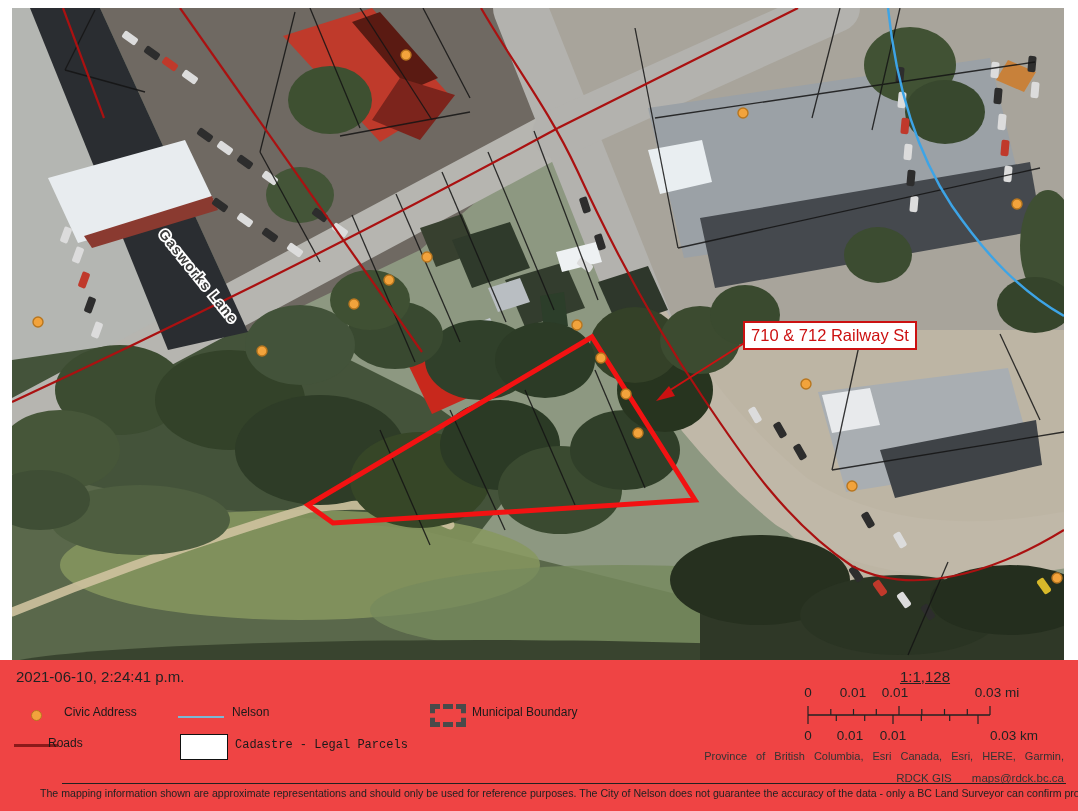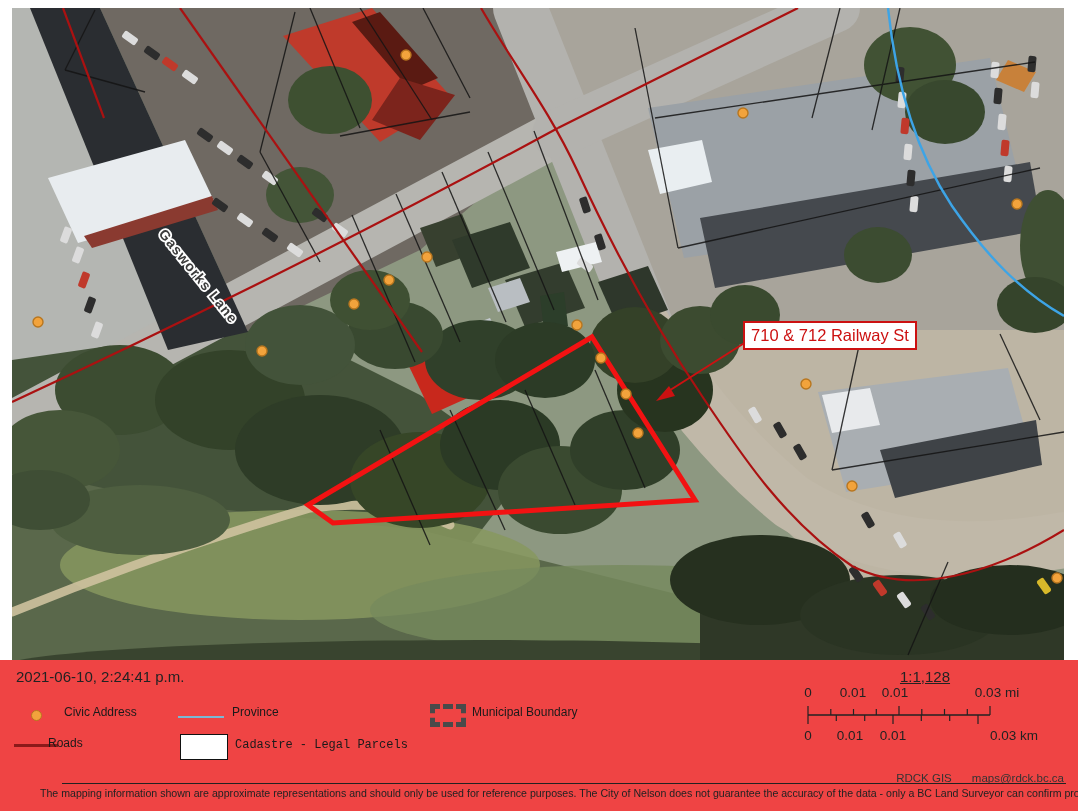--- a/index.html
+++ b/index.html
@@ -241,21 +241,21 @@
     </svg>
   </div>
 
   <div class="footer">
 
     <div class="abs ts">2021-06-10, 2:24:41 p.m.</div>
 
     <div class="abs dot"></div>
     <div class="abs lg-label" style="left:64px;top:45px;">Civic Address</div>
     <div class="abs stream-line"></div>
-    <div class="abs lg-label" style="left:232px;top:45px;">Province</div>
+    <div class="abs lg-label" style="left:232px;top:45px;">Nelson</div>
     <div class="abs muni"></div>
     <div class="abs lg-label" style="left:472px;top:45px;">Municipal Boundary</div>
 
     <div class="abs roads-line"></div>
     <div class="abs lg-label" style="left:48px;top:76px;">Roads</div>
     <div class="abs cad"></div>
     <div class="abs lg-label" style="left:235px;top:78px;font-family:Liberation Mono, monospace;">Cadastre - Legal Parcels</div>
 
     <div class="abs ratio">1:1,128</div>
     <div class="abs sb-lab" style="left:808px;top:25px;">0</div>
@@ -281,20 +281,21 @@
         <line x1="121.3" y1="11" x2="121.3" y2="17"></line>
           <line x1="149.7" y1="11" x2="149.7" y2="17"></line>
         <line x1="178" y1="11" x2="178" y2="20"></line>
       </g>
     </svg>
     <div class="abs sb-lab" style="left:808px;top:68px;">0</div>
     <div class="abs sb-lab" style="left:850px;top:68px;">0.01</div>
     <div class="abs sb-lab" style="left:893px;top:68px;">0.01</div>
     <div class="abs sb-lab" style="left:990px;top:68px;margin-left:24px;">0.03 km</div>
 
+    <div class="abs attrib">Province of British Columbia, Esri Canada, Esri, HERE, Garmin,</div>
     <div class="abs agency">
       <span>RDCK GIS</span><span class="em">maps@rdck.bc.ca</span>
     </div>
 
     <div class="abs rule"></div>
     <div class="abs disc">The mapping information shown are approximate representations and should only be used for reference purposes. The City of Nelson does not guarantee the accuracy of the data - only a BC Land Surveyor can confirm property line and pin locations.</div>
   </div>
 </div>
 
 </body></html>

